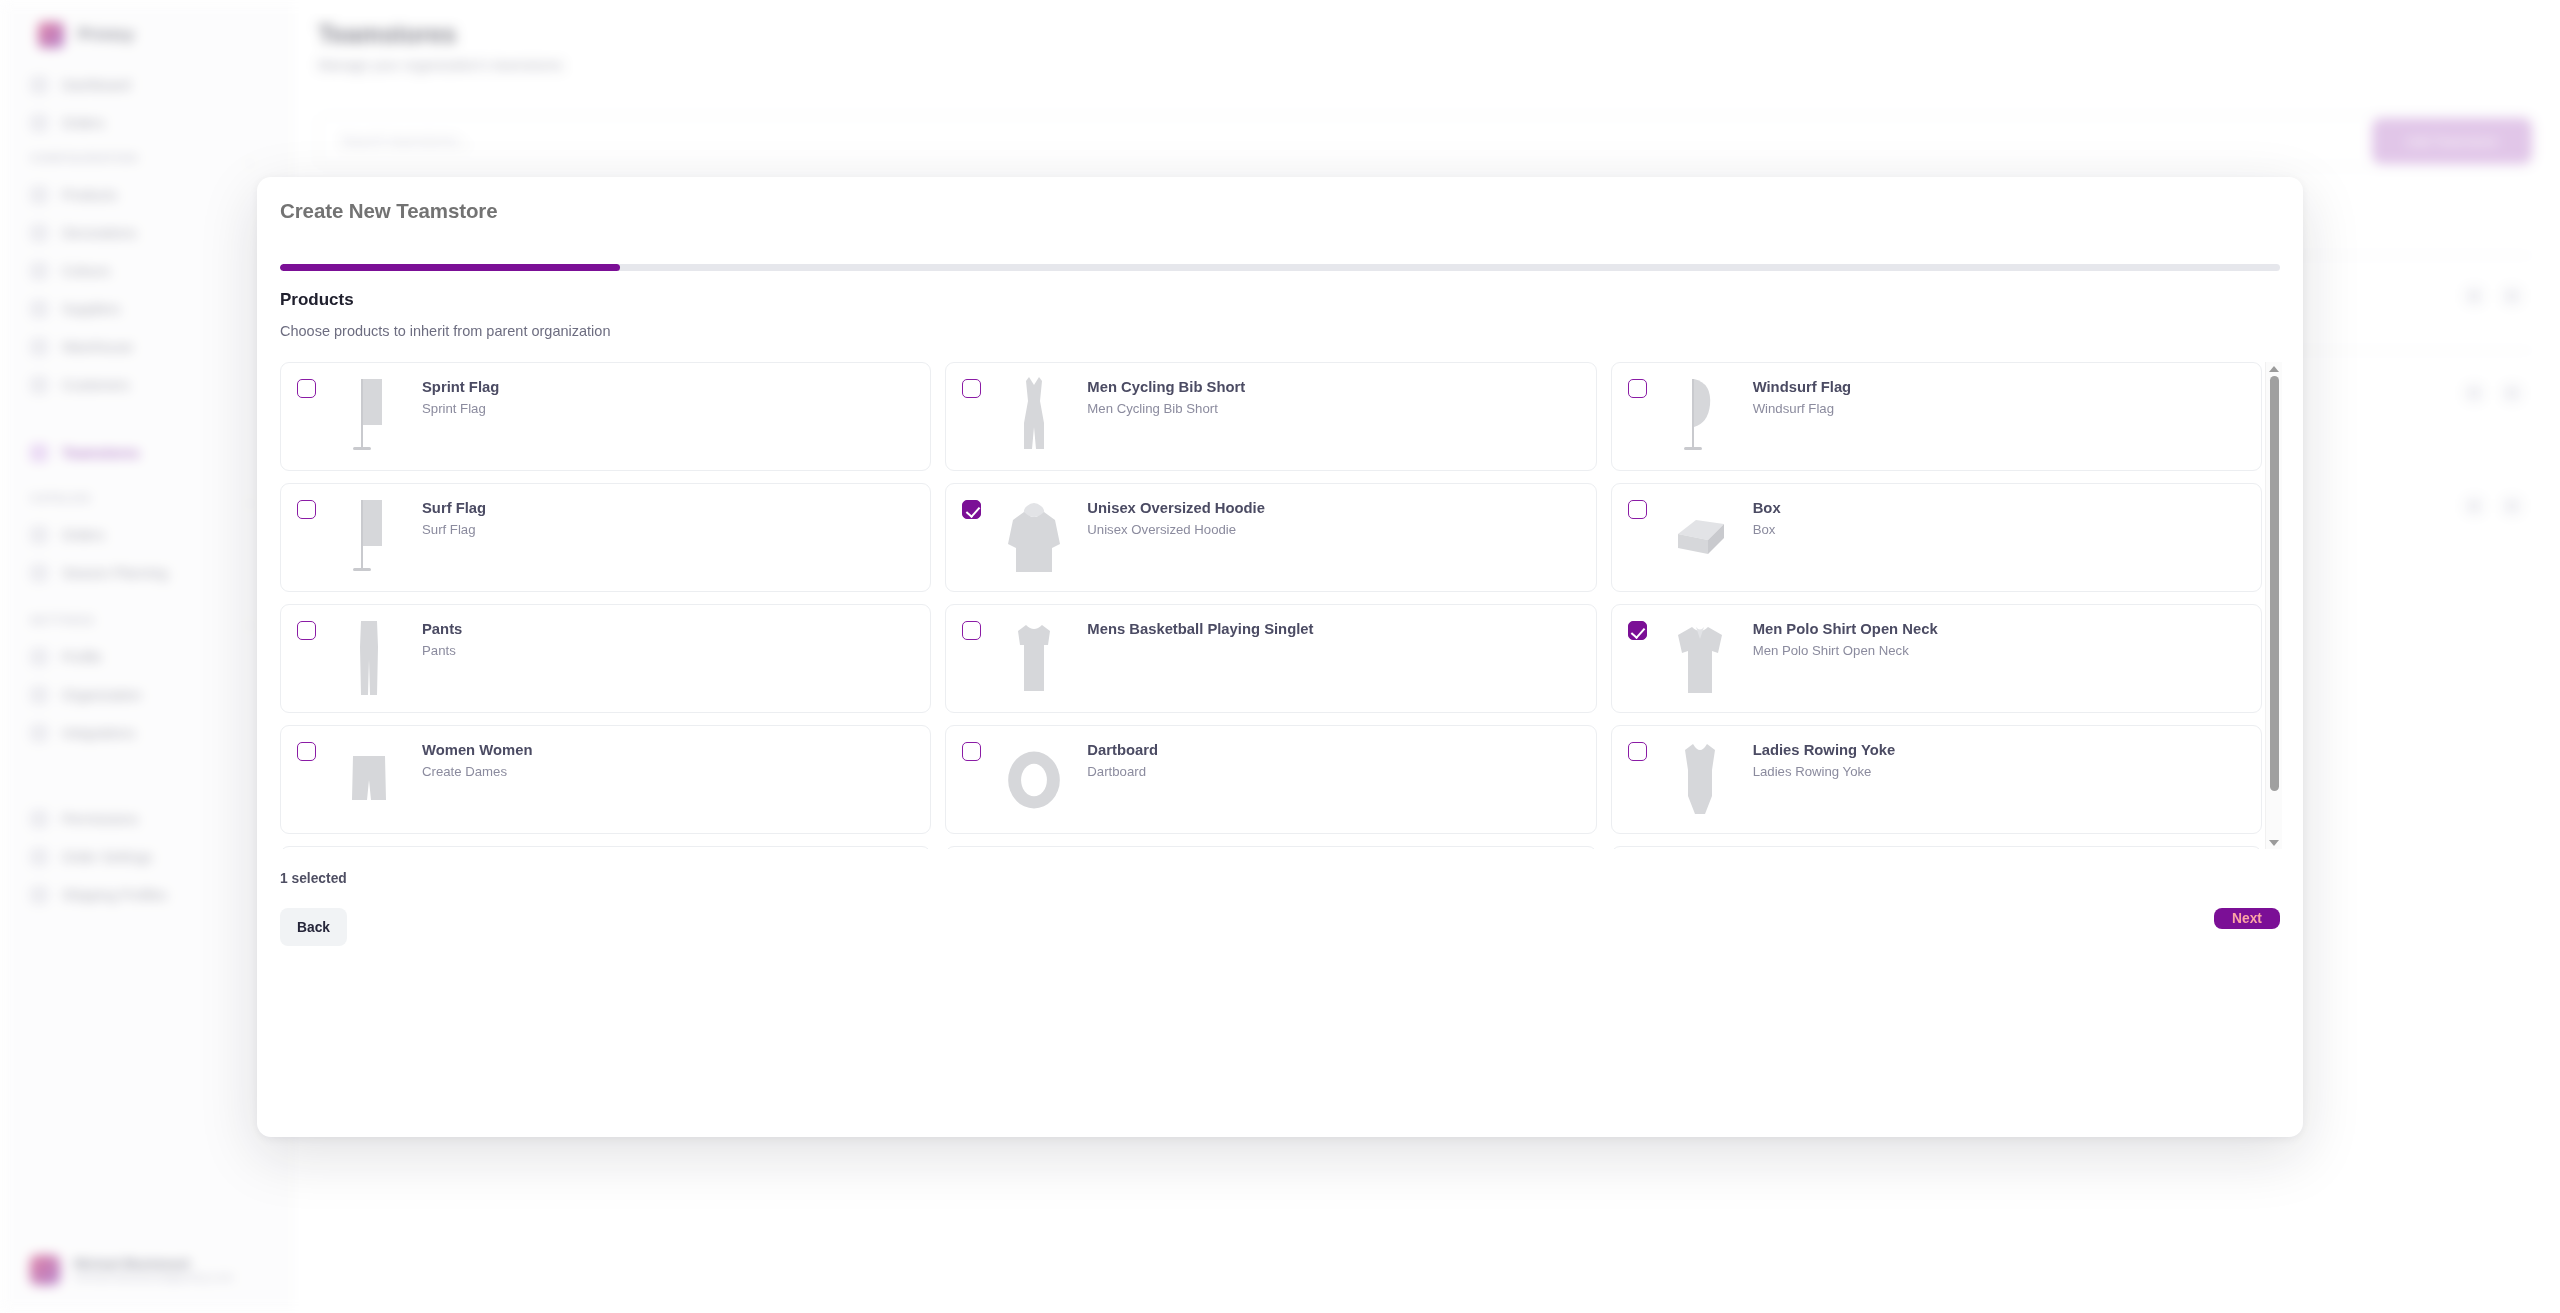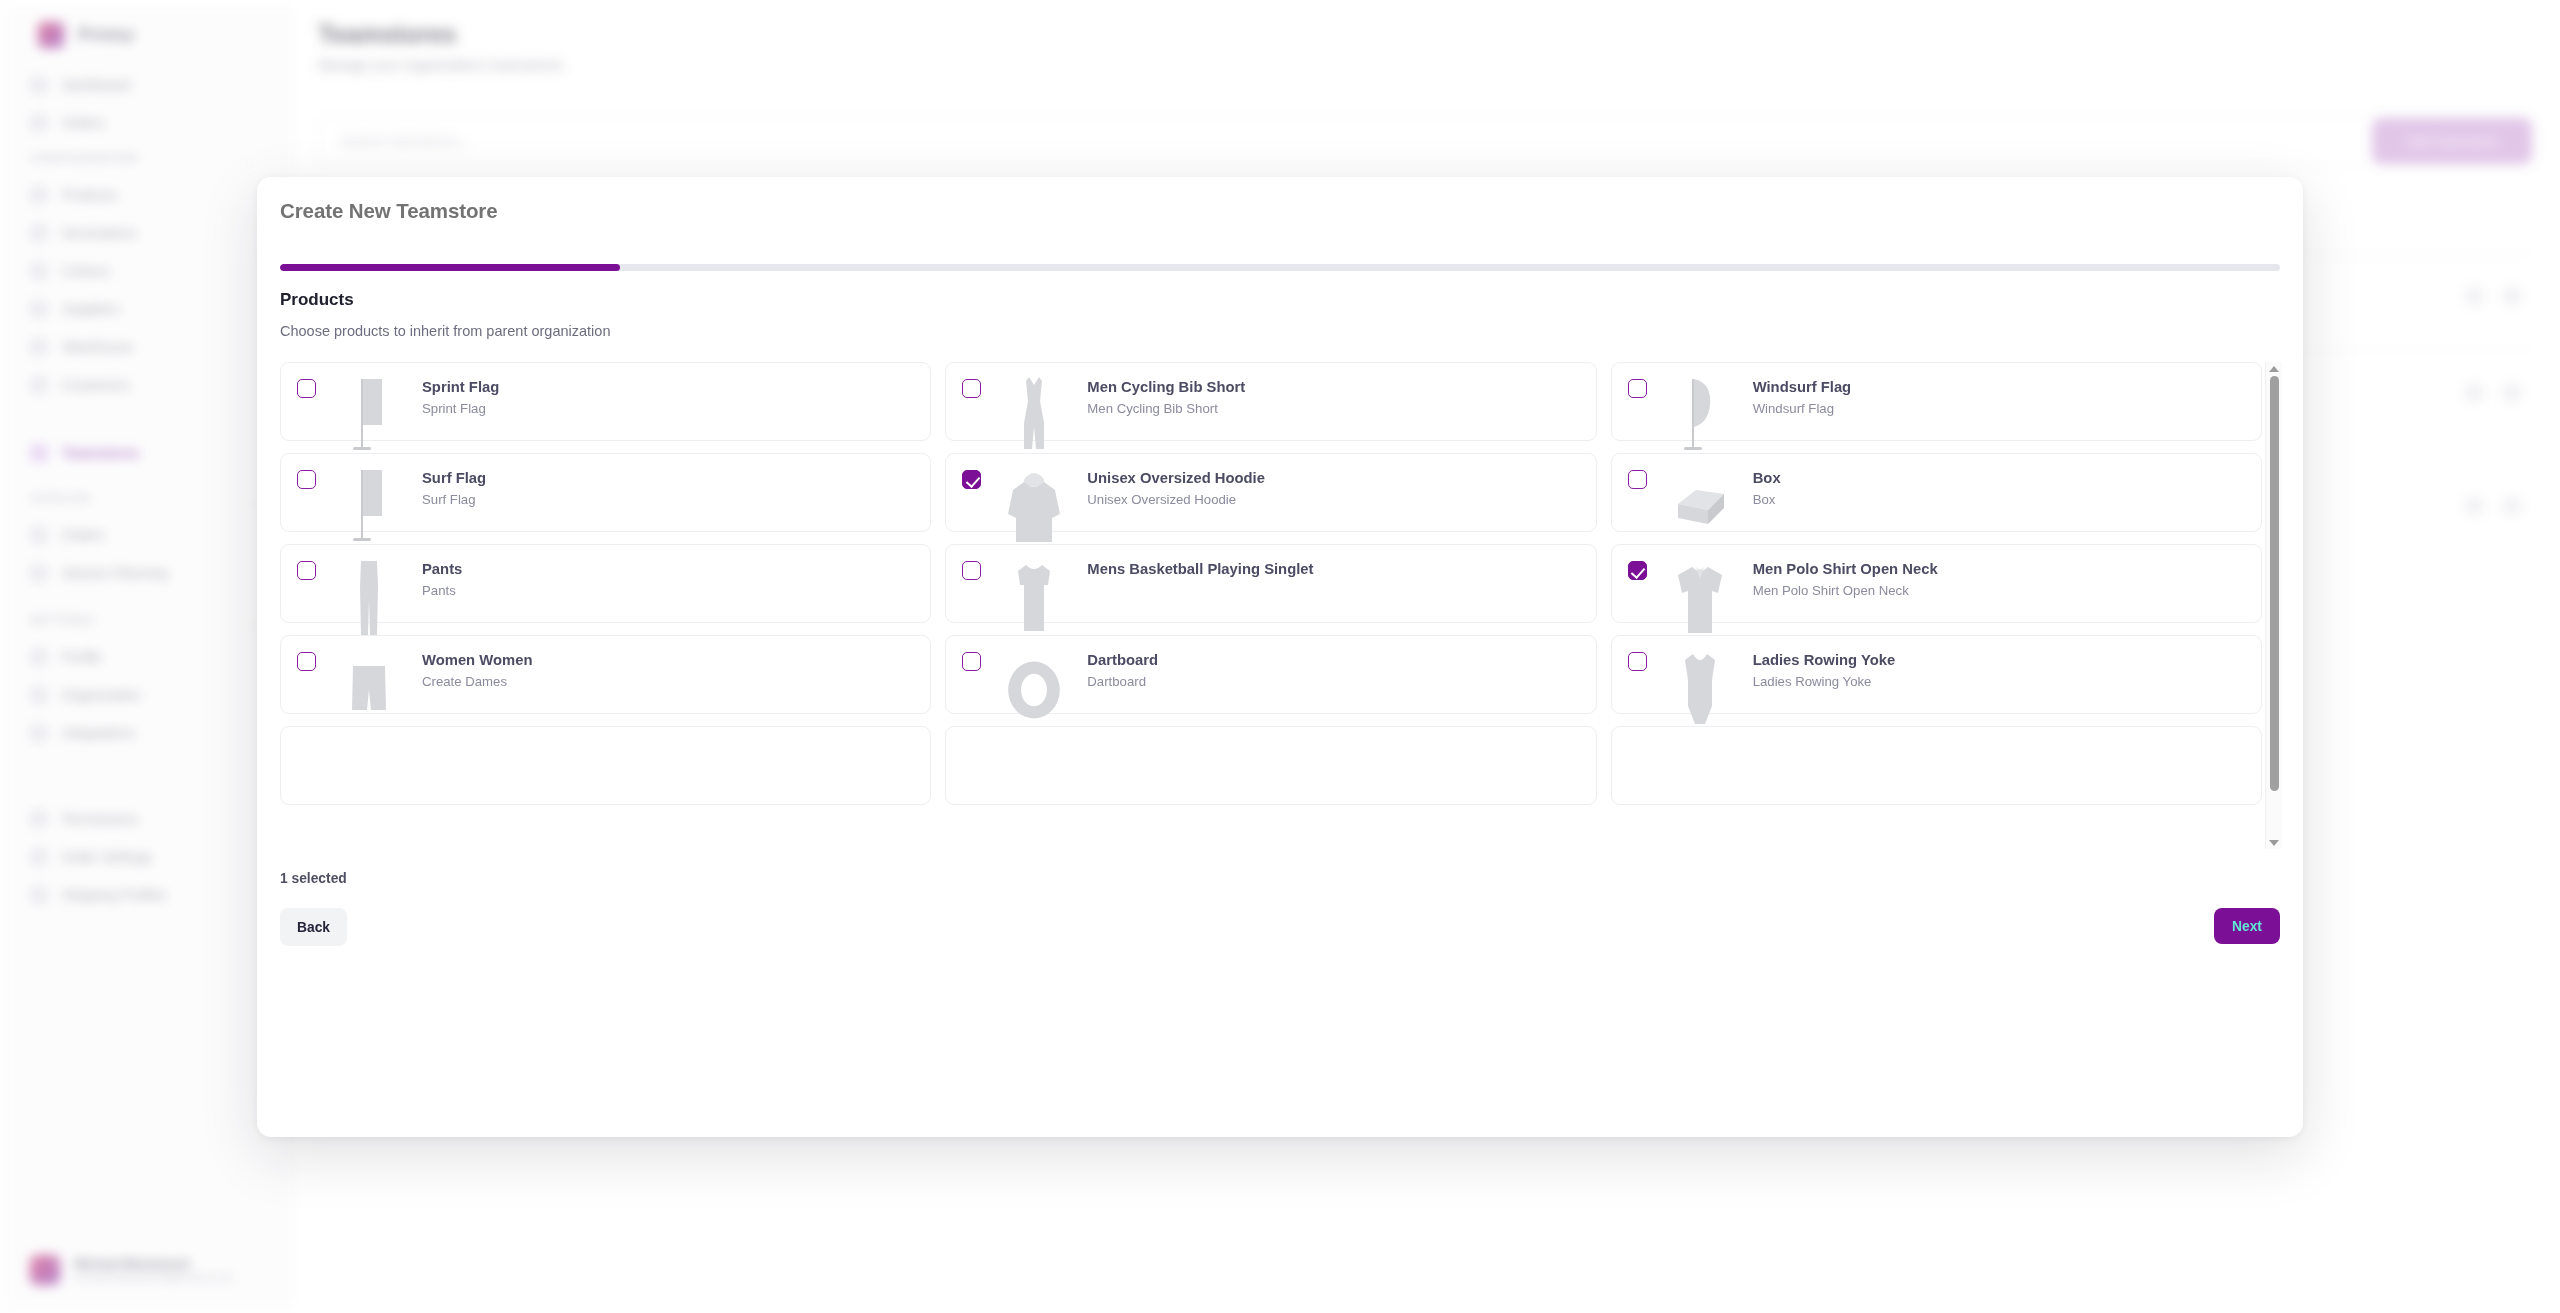--- a/index.html
+++ b/index.html
@@ -83,21 +83,21 @@
     position: absolute; left: 23px; top: 185px; right: 23px; height: 487px;
     overflow: hidden;
   }
   .grid {
     display: grid;
     grid-template-columns: repeat(3, 1fr);
     gap: 12px 14px;
     width: calc(100% - 18px);
   }
   .product-card {
-    height: 79px;
+    height: 109px;
     border: 1px solid #eceef1;
     border-radius: 9px;
     background: #fff;
     display: flex;
     align-items: flex-start;
     padding: 14px 18px 0 16px;
     position: relative;
   }
   .cb {
     width: 19px; height: 19px; flex: none;
@@ -148,23 +148,23 @@
 
   .btn-back {
     position: absolute; left: 23px; top: 731px;
     height: 38px; min-width: 64px; padding: 0 17px;
     background: #f1f3f5; border: none; border-radius: 8px;
     font-family: inherit; font-size: 13.8px; font-weight: 600; color: #26263a;
     cursor: pointer;
   }
   .btn-next {
     position: absolute; right: 23px; top: 731px;
-    height: 36px; min-width: 66px; padding: 0 12px;
+    height: 21px; min-width: 66px; padding: 0 12px;
     background: #7b0f96; border: none; border-radius: 8px;
-    font-family: inherit; font-size: 13.8px; font-weight: 600; color: #5eead4;
+    font-family: inherit; font-size: 13.8px; font-weight: 600; color: #fca5a5;
     cursor: pointer;
   }
 </style>
 </head>
 <body>
 
 <div id="app-background">
   <div class="bg-sidebar">
     <div class="bg-logo-row">
       <div class="bg-logo-mark"></div>

